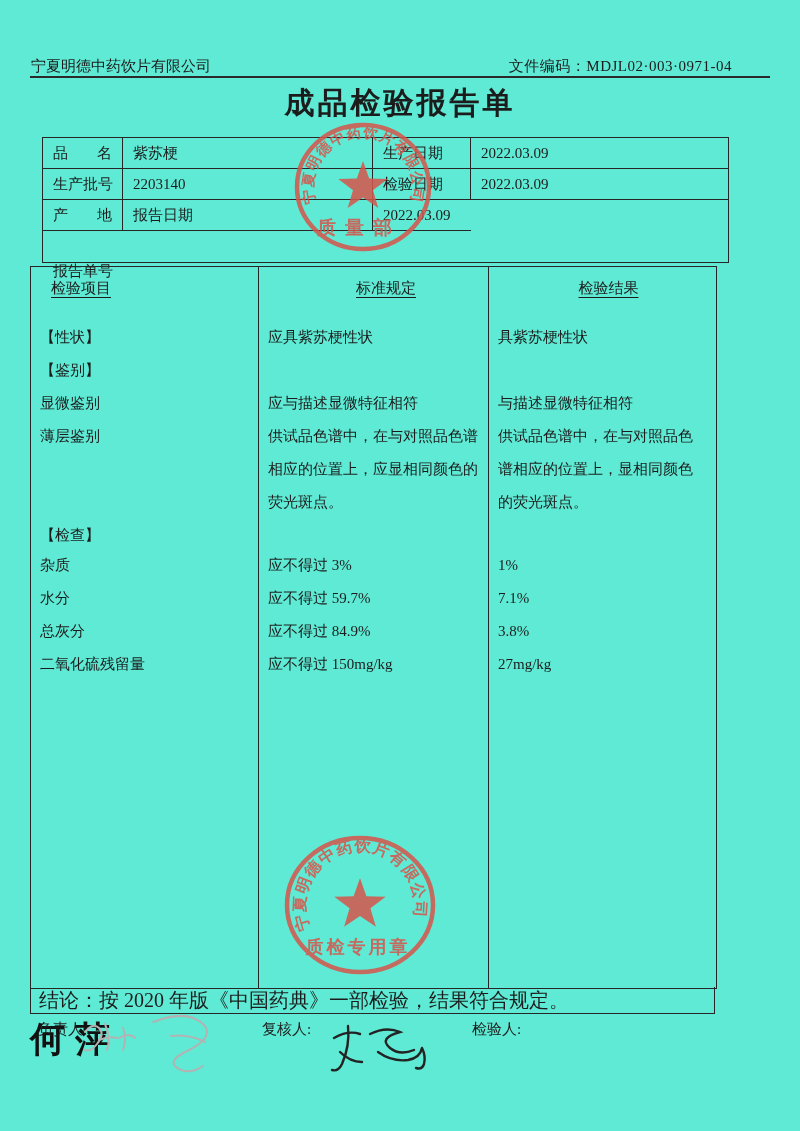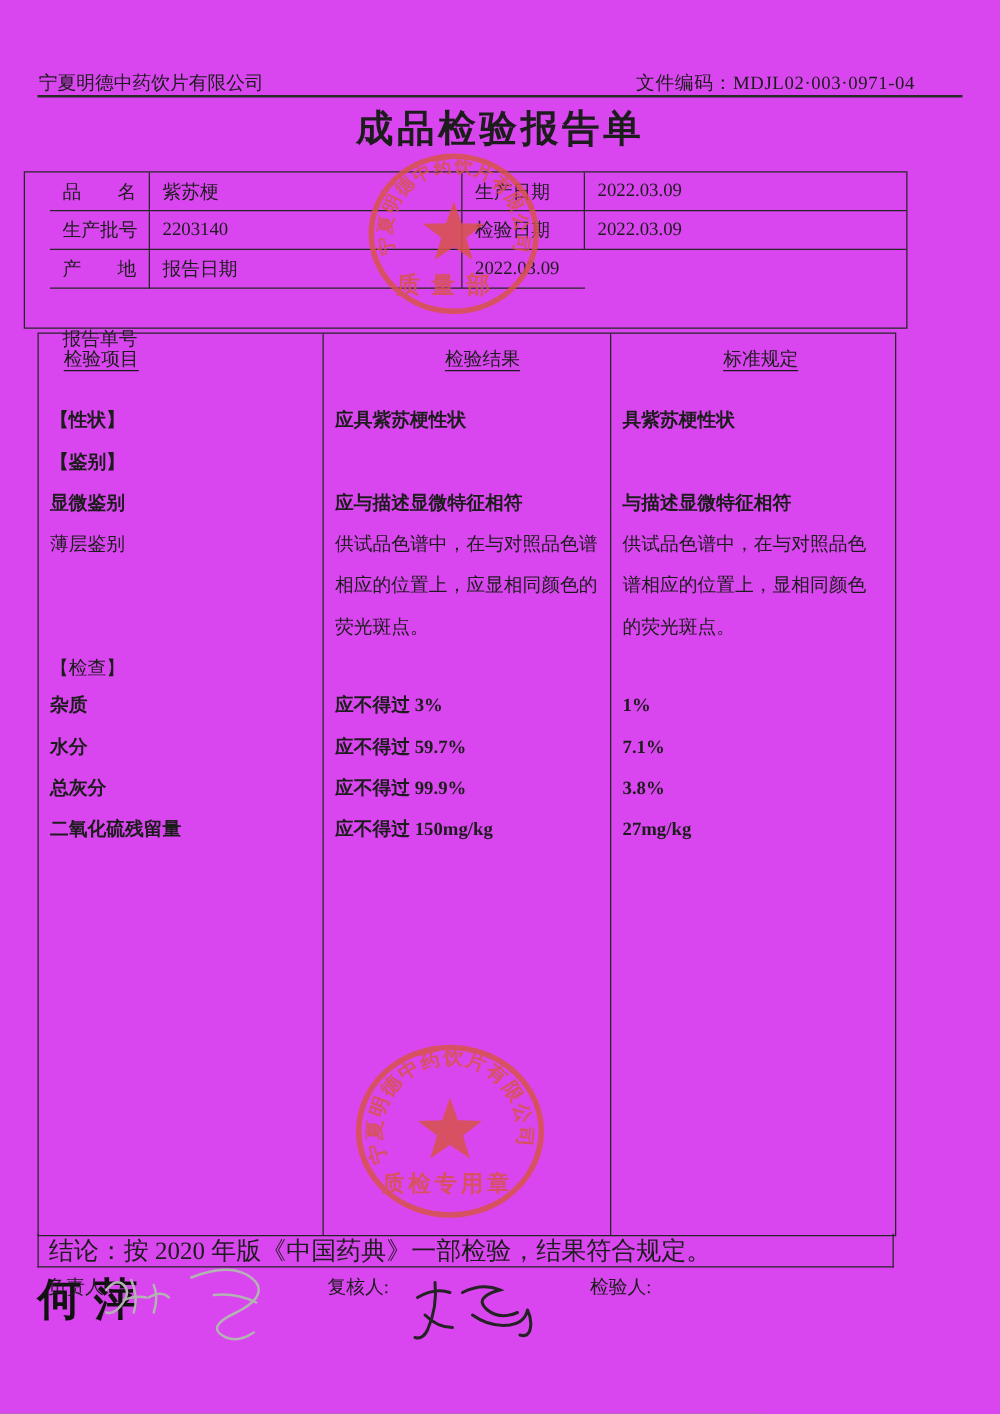--- a/index.html
+++ b/index.html
@@ -1,28 +1,28 @@
 <!DOCTYPE html>
 <html><head>
 <meta charset="utf-8">
 <style>
   html,body{margin:0;padding:0;background:#888;}
   .page{
-    position:relative;width:800px;height:1131px;margin:0 auto;background:#d946ef;
+    position:relative;width:800px;height:1131px;margin:0 auto;background:#5eead4;
     font-family:"Liberation Serif","DejaVu Serif",serif;color:#1c1c1c;overflow:hidden;
   }
   
   .hdr-company{position:absolute;left:31px;top:57px;font-size:15px;}
   .hdr-code{position:absolute;right:68px;top:57px;font-size:15px;letter-spacing:.5px;text-align:right;}
   .hdr-rule{position:absolute;left:30px;top:76px;width:740px;border-top:2px solid #2a2a2a;}
   .doc-title{position:absolute;left:0;top:83px;width:100%;text-align:center;
     font-size:30px;font-weight:bold;letter-spacing:3px;}
   
-  .info{position:absolute;left:19px;top:137px;width:685px;border:1.5px solid #262626;
-    display:grid;grid-template-columns:80px 250px 98px 1fr;grid-auto-rows:31px;font-size:15px;padding-left:20px;}
+  .info{position:absolute;left:42px;top:137px;width:685px;border:1.5px solid #262626;
+    display:grid;grid-template-columns:80px 250px 98px 1fr;grid-auto-rows:31px;font-size:15px;}
   .info .c{border-right:1.5px solid #262626;border-bottom:1.5px solid #262626;
     display:flex;align-items:center;padding:0 10px;white-space:nowrap;overflow:visible;}
   .info .c.last{border-right:none;}
   .info .c.bot{border-bottom:none;margin-top:40px;}
   .info .just{text-align:justify;text-align-last:justify;display:block;width:100%;}
   .span2a{grid-column:1 / span 2;}
   .span2b{grid-column:3 / span 2;}
   
   .insp{position:absolute;left:30px;top:266px;width:685px;height:721px;
     border:1.5px solid #262626;font-size:15px;}
@@ -32,21 +32,21 @@
   .insp-head{position:absolute;top:8px;left:12px;right:0;display:grid;
     grid-template-columns:228px 230px 1fr;}
   .insp-head .h{line-height:26px;}
   .insp-head .h1{padding-left:8px;text-align:left;}
   .insp-head .h2,.insp-head .h3{text-align:center;}
   .insp-head u{text-decoration:underline;text-underline-offset:4px;}
   .insp-body{position:absolute;top:54px;left:0;right:0;display:grid;
     grid-template-columns:228px 230px 1fr;}
   .row{display:contents;}
   .cell{line-height:33px;padding:0 9px;overflow:hidden;}
-  .h33{height:33px;font-weight:bold;}
+  .h33{height:33px;}
   .h30{height:30px;}
   .h99{height:99px;}
   
   .concl{position:absolute;left:30px;top:987px;width:685px;height:27px;
     border:1.5px solid #262626;border-top:none;display:flex;align-items:flex-start;
     padding-left:8px;box-sizing:border-box;font-size:20px;}
   
   .sigrow{position:absolute;left:30px;top:1016px;width:740px;height:70px;font-size:15px;}
   .siglbl{position:absolute;top:4px;}
   .sl1{left:8px;text-align:right;} .sl2{left:232px;} .sl3{left:442px;}
@@ -93,22 +93,22 @@
 
     <div class="c bot span2a">报告单号</div>
   </div>
 
   <div class="insp">
     <div class="vline vl1"></div>
     <div class="vline vl2"></div>
 
     <div class="insp-head">
       <div class="h h1"><u>检验项目</u></div>
+      <div class="h h2"><u>标准规定</u></div>
       <div class="h h3"><u>检验结果</u></div>
-      <div class="h h2"><u>标准规定</u></div>
     </div>
 
     <div class="insp-body">
       <div class="row">
         <div class="cell h33">【性状】</div>
         <div class="cell h33">应具紫苏梗性状</div>
         <div class="cell h33">具紫苏梗性状</div>
       </div>
       <div class="row">
         <div class="cell h33">【鉴别】</div>
@@ -135,21 +135,21 @@
         <div class="cell h33">应不得过 3%</div>
         <div class="cell h33">1%</div>
       </div>
       <div class="row">
         <div class="cell h33">水分</div>
         <div class="cell h33">应不得过 59.7%</div>
         <div class="cell h33">7.1%</div>
       </div>
       <div class="row">
         <div class="cell h33">总灰分</div>
-        <div class="cell h33">应不得过 99.9%</div>
+        <div class="cell h33">应不得过 84.9%</div>
         <div class="cell h33">3.8%</div>
       </div>
       <div class="row">
         <div class="cell h33">二氧化硫残留量</div>
         <div class="cell h33">应不得过 150mg/kg</div>
         <div class="cell h33">27mg/kg</div>
       </div>
     </div>
   </div>
 

